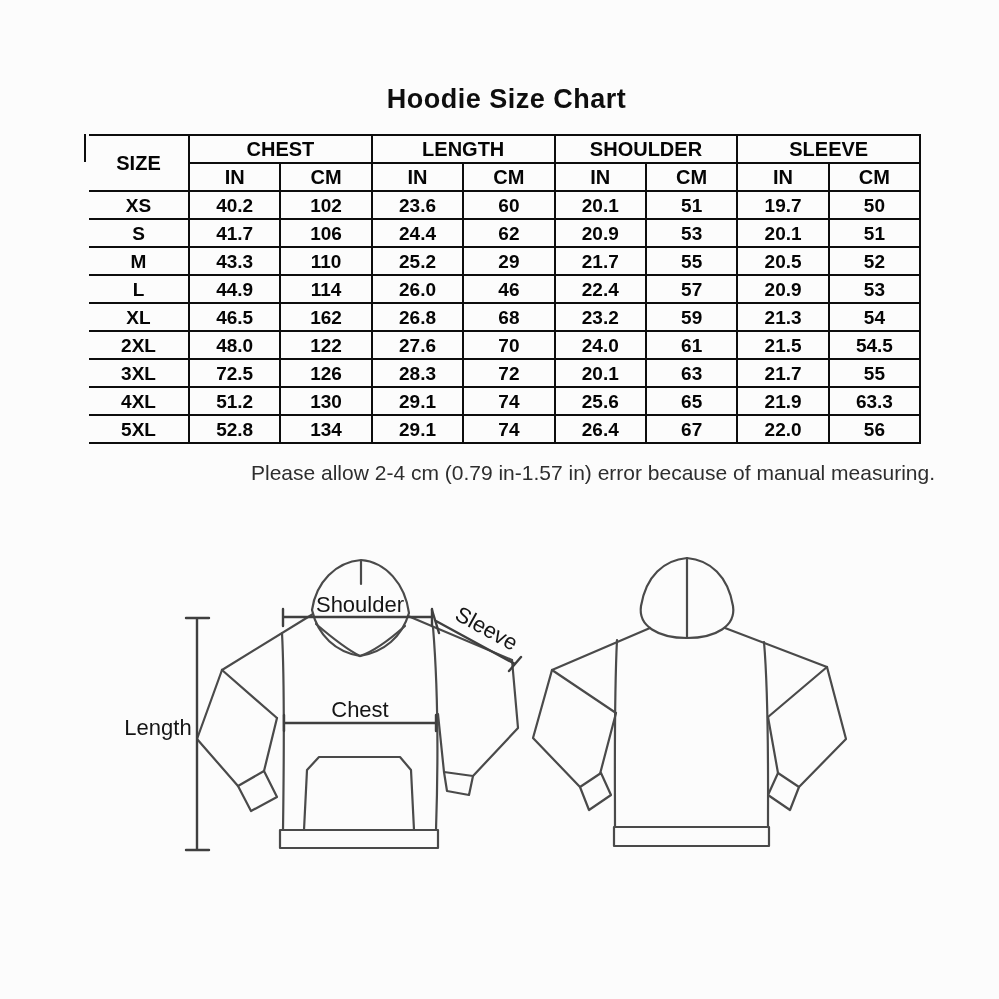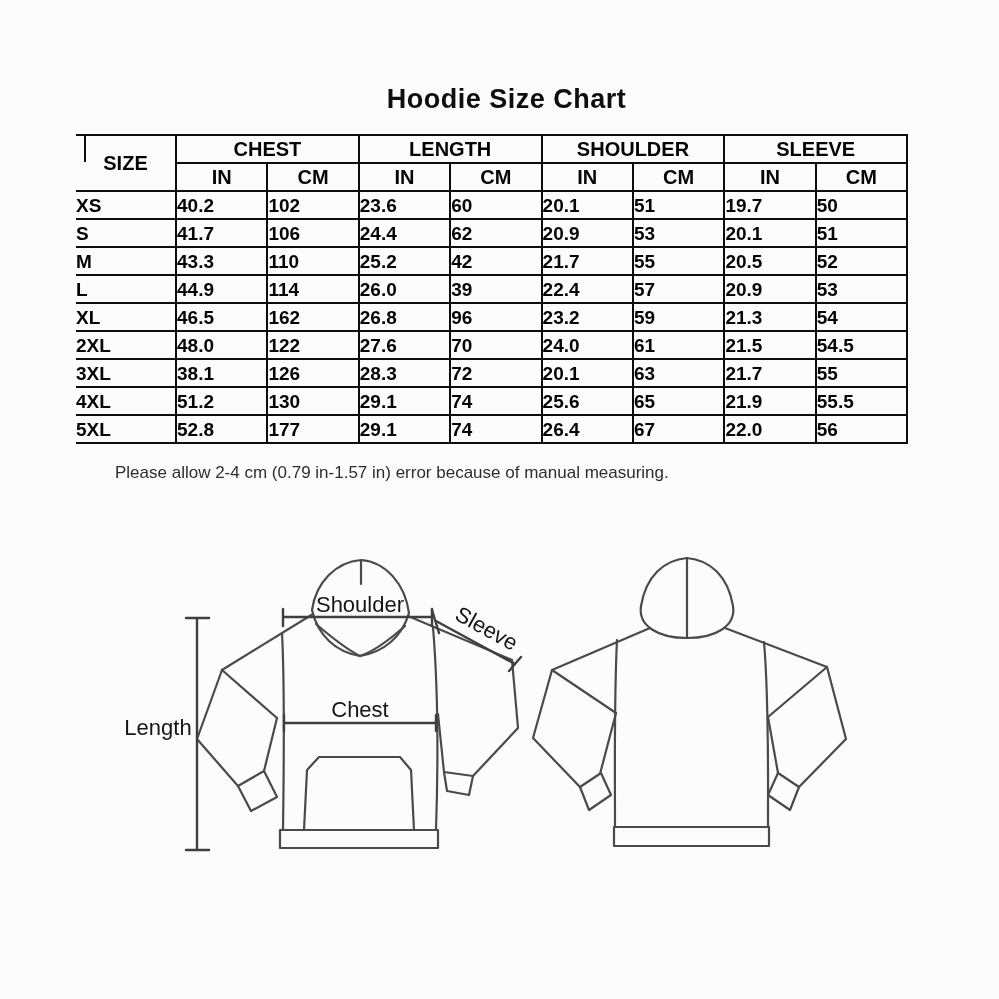--- a/index.html
+++ b/index.html
@@ -7,34 +7,34 @@
     position:relative;width:999px;height:999px;overflow:hidden;
     background:#fcfcfc;color:#111;
     font-family:"Liberation Sans","DejaVu Sans",sans-serif;
   }
   .page-title{
     position:absolute;top:84px;left:0;width:999px;text-align:center;
     font-size:27px;font-weight:700;color:#0e0e0e;text-indent:14px;
     letter-spacing:0.5px;
   }
   table.size-table{
-    position:absolute;left:76px;top:134px;width:831px;
-    border-collapse:collapse;table-layout:fixed;color:#050505;
+    position:absolute;left:89px;top:134px;width:831px;
+    border-collapse:collapse;table-layout:fixed;text-align:center;color:#050505;
   }
   .size-table th,.size-table td{
     border:2px solid #0d0d0d;padding:0;height:26px;overflow:hidden;
     font-weight:700;vertical-align:middle;line-height:1;
   }
   .size-table th{font-size:20px;}
   .size-table td{font-size:19px;}
   .size-table .first-col{border-left:none;}
   .left-tick{position:absolute;left:84px;top:134px;width:2px;height:28px;background:#0d0d0d;}
   .notes{
     position:absolute;left:115px;top:456px;width:820px;
-    font-size:17px;line-height:33px;color:#2e2e2e;font-weight:400;
+    font-size:21px;line-height:33px;color:#2e2e2e;font-weight:400;text-align:right;
   }
   .diagram-svg{position:absolute;left:0;top:540px;}
   .sketch{stroke:#4a4a4a;stroke-width:2.2;fill:none;stroke-linejoin:round;stroke-linecap:round;}
   .measure{stroke:#3f3f3f;stroke-width:2.4;fill:none;stroke-linecap:round;}
   .diagram-label{
     font-family:"Liberation Sans","DejaVu Sans",sans-serif;
     fill:#151515;font-size:22px;
   }
 </style>
 </head>
@@ -97,85 +97,85 @@
         <td>20.9</td>
         <td>53</td>
         <td>20.1</td>
         <td>51</td>
       </tr>
       <tr>
         <td class="first-col">M</td>
         <td>43.3</td>
         <td>110</td>
         <td>25.2</td>
-        <td>42</td>
+        <td>29</td>
         <td>21.7</td>
         <td>55</td>
         <td>20.5</td>
         <td>52</td>
       </tr>
       <tr>
         <td class="first-col">L</td>
         <td>44.9</td>
         <td>114</td>
         <td>26.0</td>
-        <td>39</td>
+        <td>46</td>
         <td>22.4</td>
         <td>57</td>
         <td>20.9</td>
         <td>53</td>
       </tr>
       <tr>
         <td class="first-col">XL</td>
         <td>46.5</td>
         <td>162</td>
         <td>26.8</td>
-        <td>96</td>
+        <td>68</td>
         <td>23.2</td>
         <td>59</td>
         <td>21.3</td>
         <td>54</td>
       </tr>
       <tr>
         <td class="first-col">2XL</td>
         <td>48.0</td>
         <td>122</td>
         <td>27.6</td>
         <td>70</td>
         <td>24.0</td>
         <td>61</td>
         <td>21.5</td>
         <td>54.5</td>
       </tr>
       <tr>
         <td class="first-col">3XL</td>
-        <td>38.1</td>
+        <td>72.5</td>
         <td>126</td>
         <td>28.3</td>
         <td>72</td>
         <td>20.1</td>
         <td>63</td>
         <td>21.7</td>
         <td>55</td>
       </tr>
       <tr>
         <td class="first-col">4XL</td>
         <td>51.2</td>
         <td>130</td>
         <td>29.1</td>
         <td>74</td>
         <td>25.6</td>
         <td>65</td>
         <td>21.9</td>
-        <td>55.5</td>
+        <td>63.3</td>
       </tr>
       <tr>
         <td class="first-col">5XL</td>
         <td>52.8</td>
-        <td>177</td>
+        <td>134</td>
         <td>29.1</td>
         <td>74</td>
         <td>26.4</td>
         <td>67</td>
         <td>22.0</td>
         <td>56</td>
       </tr>
     </tbody>
   </table>
 

